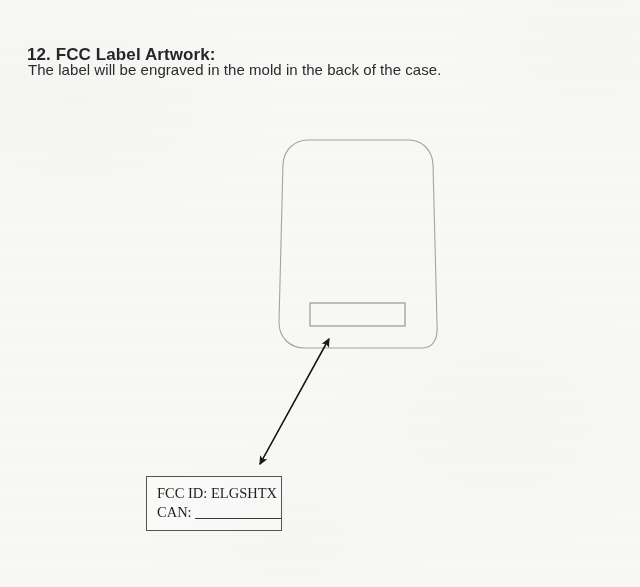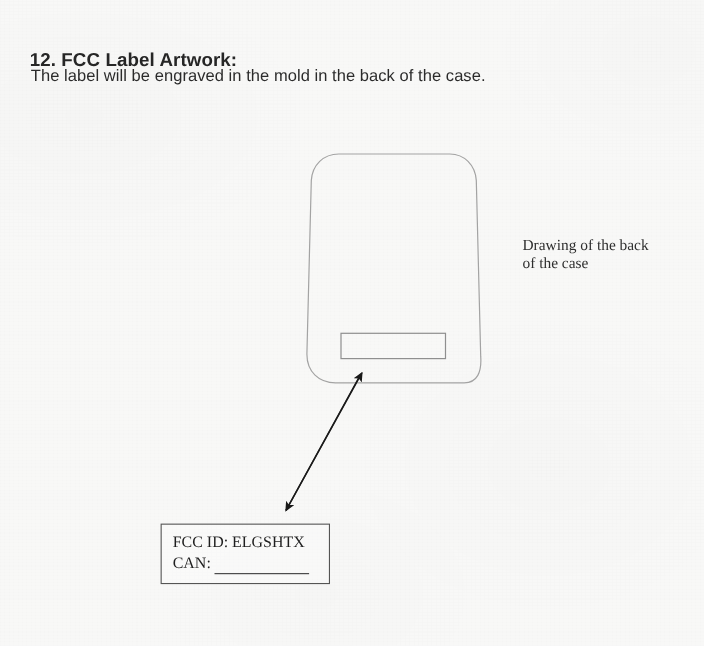--- a/index.html
+++ b/index.html
@@ -89,21 +89,21 @@
     font-size: 14px;
     color: #2e2e2e;
     line-height: 17px;
     white-space: nowrap;
   }
 
   #fcc-label-box {
     position: absolute;
     left: 146px;
     top: 476px;
-    width: 154px;
+    width: 136px;
     height: 55px;
     border: 1.5px solid #555554;
     background: rgba(255,255,255,0.28);
     box-sizing: border-box;
   }
 
   #fcc-label-inner {
     position: absolute;
     left: 10px;
     top: 7px;
@@ -113,21 +113,21 @@
     line-height: 19px;
     white-space: nowrap;
   }
 
   .fcc-line {
     display: block;
   }
 
   #can-row {
     display: flex;
-    align-items: flex-end;
+    align-items: center;
     gap: 3px;
   }
 
   #can-blank {
     display: inline-block;
     width: 86px;
     border-bottom: 1.3px solid #3a3a3a;
     height: 12px;
   }
 </style>
@@ -161,24 +161,20 @@
         <path d="M 0 0 L 7 3.2 L 0 6.4 L 1.6 3.2 Z" fill="#1a1a1a"></path>
       </marker>
       <marker id="arrowhead-down" markerWidth="7" markerHeight="7" refX="6" refY="3.2" orient="auto" markerUnits="strokeWidth">
         <path d="M 0 0 L 7 3.2 L 0 6.4 L 1.6 3.2 Z" fill="#1a1a1a"></path>
       </marker>
     </defs>
     <line x1="90" y1="20" x2="22" y2="144" stroke="#1a1a1a" stroke-width="1.3" marker-end="url(#arrowhead-down)"></line>
     <line x1="22" y1="144" x2="91" y2="19" stroke="#1a1a1a" stroke-width="1.3" marker-end="url(#arrowhead-up)"></line>
   </svg>
 
-  <div id="case-caption">
-    <span>Drawing of the back</span><br>
-    <span>of the case</span>
-  </div>
 
   <div id="fcc-label-box">
     <div id="fcc-label-inner">
       <span class="fcc-line">FCC ID: ELGSHTX</span>
       <span class="fcc-line" id="can-row">
         <span>CAN:</span>
         <span id="can-blank"></span>
       </span>
     </div>
   </div>

